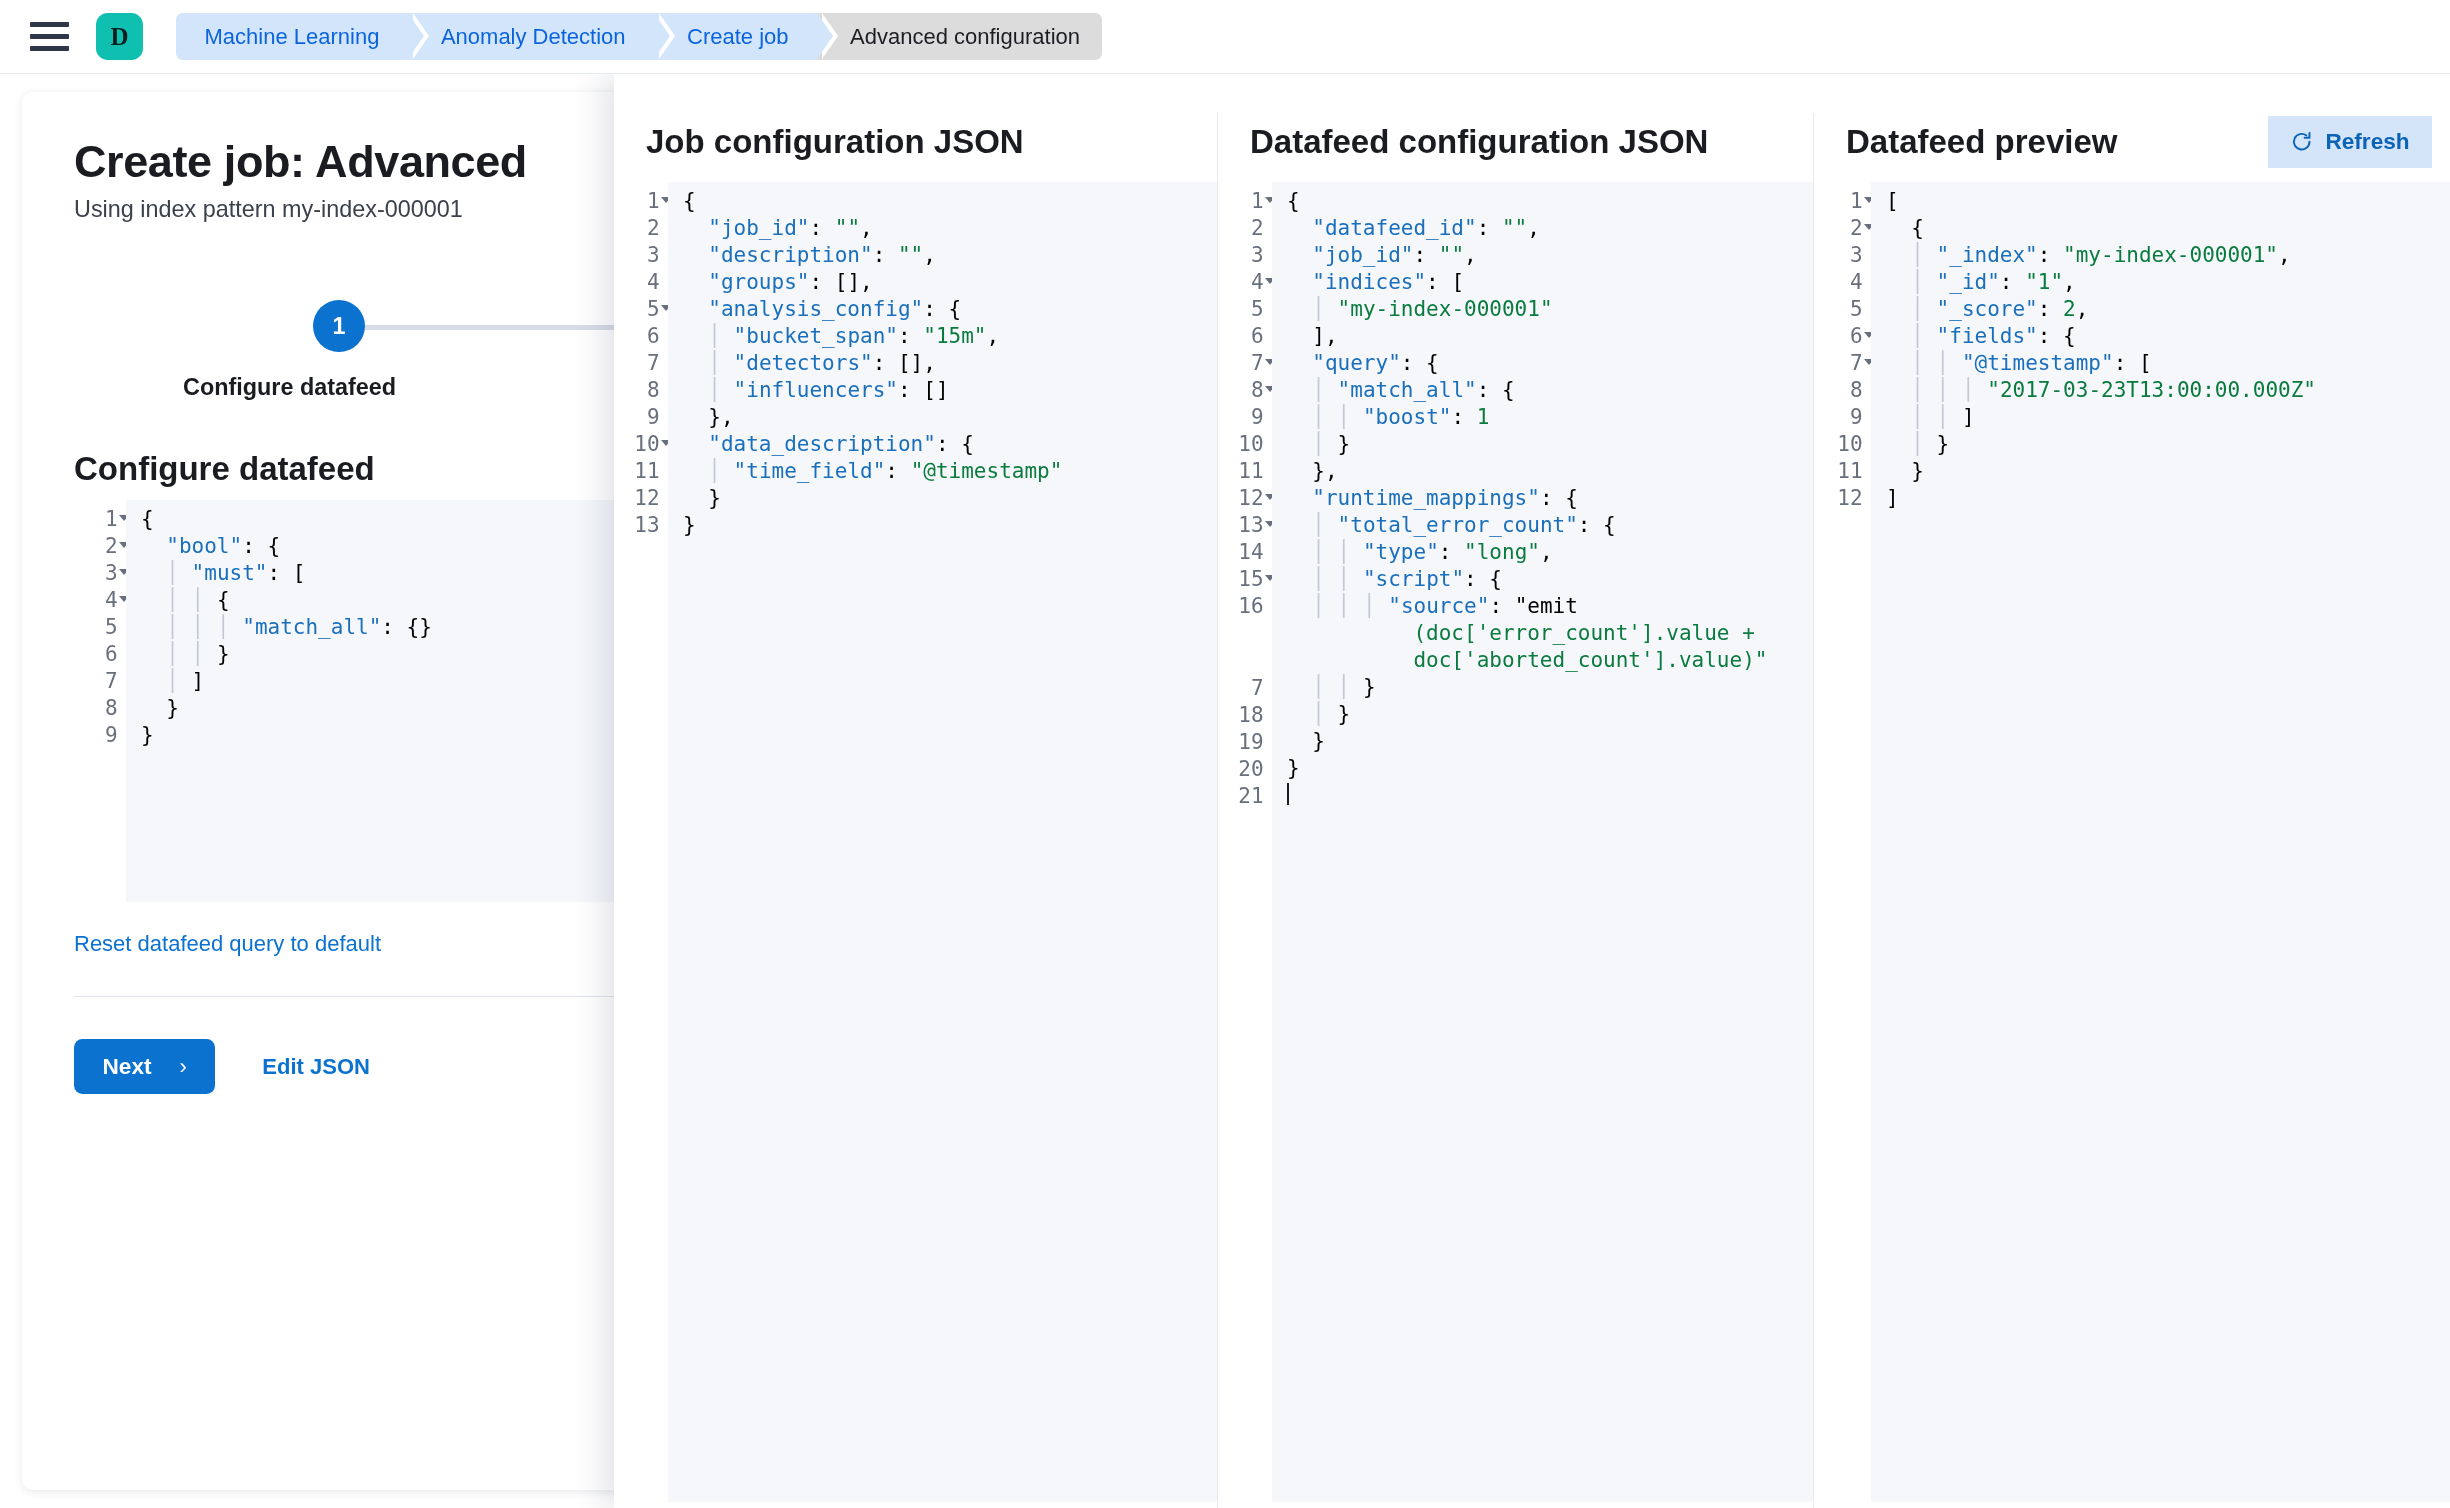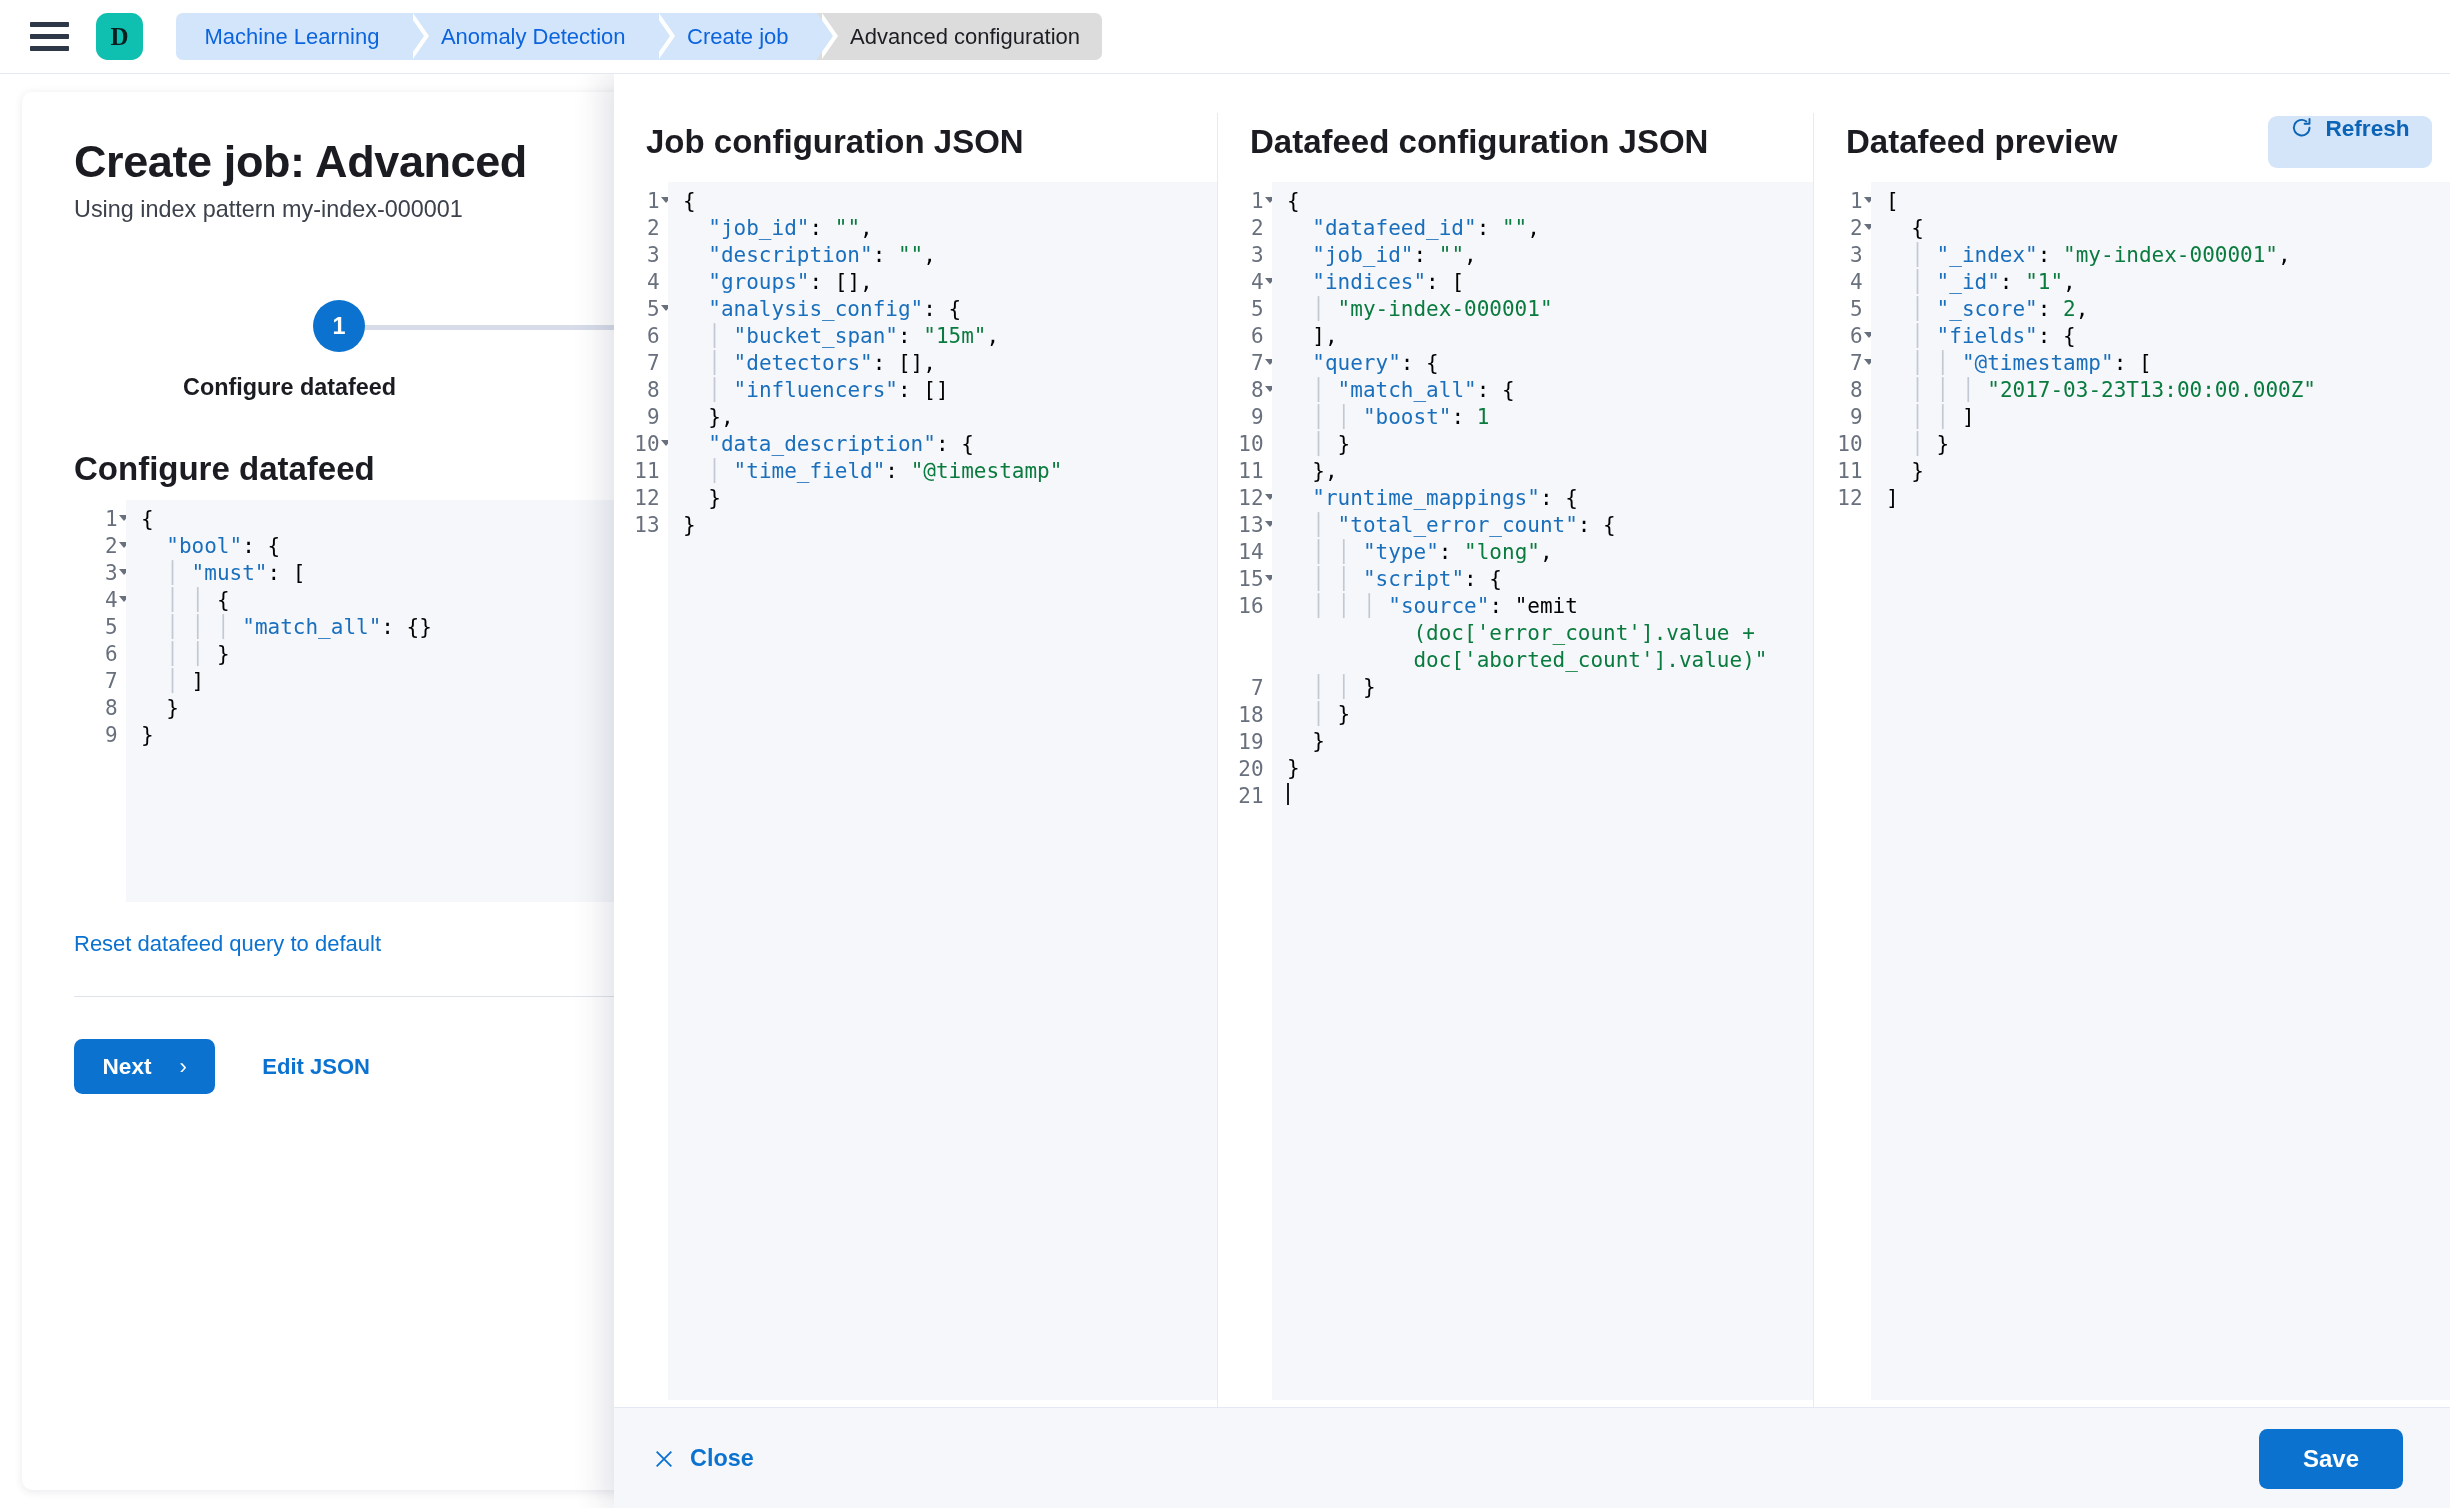--- a/index.html
+++ b/index.html
@@ -128,23 +128,23 @@
   }
   .flyout-body { flex: 1; display: flex; padding: 39px 0 0 0; overflow: hidden; }
   .col { display: flex; flex-direction: column; position: relative; padding-bottom: 6.7px; }
   .col + .col { border-left: 1.7px solid #e7eaf0; }
   .col-head {
     display: flex; align-items: center; justify-content: space-between;
     padding: 0 0 0 32px; height: 57px;
   }
   .col-title { font-size: 33px; font-weight: 700; color: #1a1c21; white-space: nowrap; }
   .refresh-btn {
-    background: #d4e5fa; color: #0b64b5; border: none; border-radius: 9px;
+    background: #d4e5fa; color: #0b64b5; border: none; border-radius: 1px;
     height: 52px; padding: 0 22px; margin-right: 18.4px;
-    font-size: 22.6px; font-weight: 700; display: inline-flex; align-items: flex-start; gap: 11.7px;
+    font-size: 22.6px; font-weight: 700; display: inline-flex; align-items: center; gap: 11.7px;
     cursor: pointer; font-family: "Liberation Sans", sans-serif;
   }
 
   .flyout-foot {
     height: 102px; background: #f5f7fa; border-top: 0.8px solid #e3e8f2;
     display: flex; align-items: center; justify-content: space-between;
     padding: 0 47px 0 39px;
   }
   .close-btn {
     display: inline-flex; align-items: center; gap: 15px;
@@ -304,25 +304,16 @@
               <div class="ln" style="height: 27px;">10</div>
               <div class="ln" style="height: 27px;">11</div>
               <div class="ln" style="height: 27px;">12</div>
             </div>
             <div class="codearea"><div class="code-line">[</div><div class="code-line">  {</div><div class="code-line">  <span class="guide">│</span> <span class="tok-key">"_index"</span>: <span class="tok-str">"my-index-000001"</span>,</div><div class="code-line">  <span class="guide">│</span> <span class="tok-key">"_id"</span>: <span class="tok-str">"1"</span>,</div><div class="code-line">  <span class="guide">│</span> <span class="tok-key">"_score"</span>: <span class="tok-num">2</span>,</div><div class="code-line">  <span class="guide">│</span> <span class="tok-key">"fields"</span>: {</div><div class="code-line">  <span class="guide">│</span> <span class="guide">│</span> <span class="tok-key">"@timestamp"</span>: [</div><div class="code-line">  <span class="guide">│</span> <span class="guide">│</span> <span class="guide">│</span> <span class="tok-str">"2017-03-23T13:00:00.000Z"</span></div><div class="code-line">  <span class="guide">│</span> <span class="guide">│</span> ]</div><div class="code-line">  <span class="guide">│</span> }</div><div class="code-line">  }</div><div class="code-line">]</div></div>
             <div class="hl-row" style="top: 305px; height: 27px;"></div>
           </div>
         </div>
       </div>
 
-    <div class="flyout-foot">
-      <button class="close-btn">
-        <svg width="22" height="22" viewBox="0 0 24 24">
-          <path d="M4 4 L20 20 M20 4 L4 20" stroke="#0b72d0" stroke-width="2" fill="none"></path>
-        </svg>
-        <span>Close</span>
-      </button>
-      <button class="save-btn">Save</button>
-    </div>
   </div>
 
 </div>
 
 
 </body></html>

